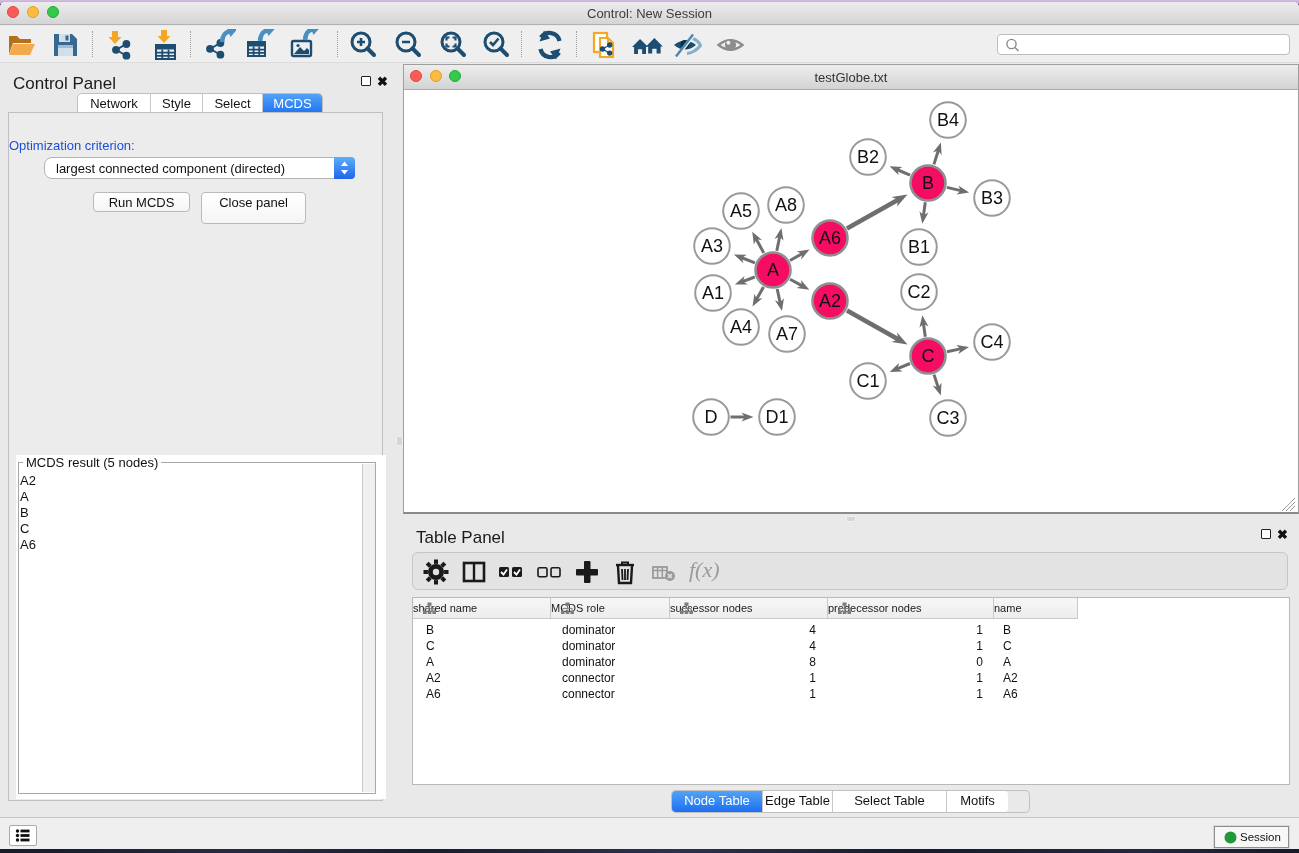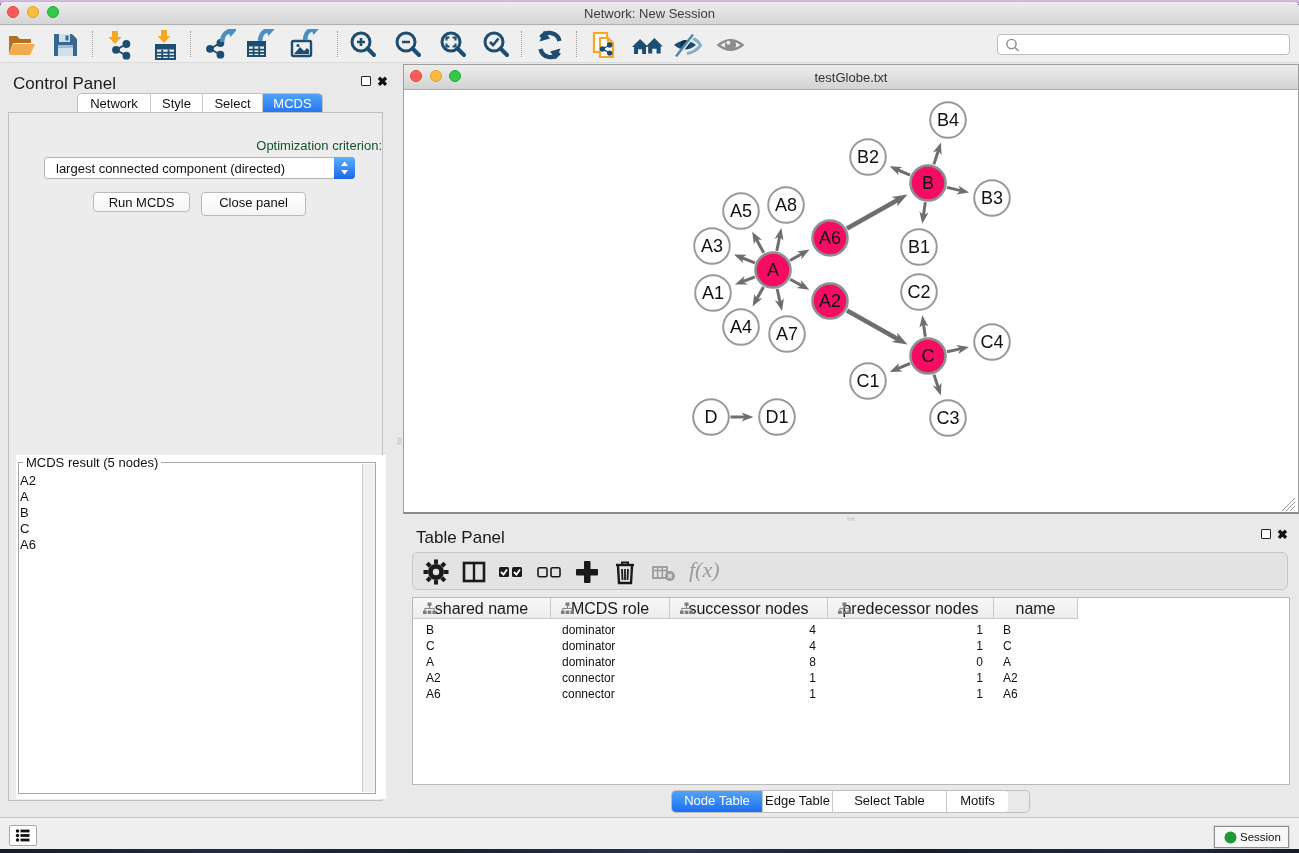--- a/index.html
+++ b/index.html
@@ -15,47 +15,47 @@
 .panel-title{font-size:17px;color:#1a1a1a}
 .wbtn-sq{width:10px;height:10px;border:1.5px solid #222;border-radius:1px;background:#fff}
 .xmark{font-size:13px;font-weight:bold;color:#111;line-height:10px}
 .tabseg{height:21px;display:flex;font-size:13px;border-radius:4px;box-shadow:0 0 0 1px #c0c0c0}
 .tabseg div{background:#fff;color:#111;text-align:center;line-height:20px;border-right:1px solid #c8c8c8}
 .tabseg div:first-child{border-radius:4px 0 0 4px}
 .tabseg div:last-child{border-radius:0 4px 4px 0;border-right:none}
 .tabseg div.sel{background:linear-gradient(#51a3f7,#1d6ff2);color:#fff}
 #cp-inner{left:8px;top:49px;width:375px;height:689px;background:#ececec;border:1px solid #c0c0c0}
 .btn{background:linear-gradient(#ffffff,#f5f5f5);border:1px solid #b9b9b9;border-radius:4px;font-size:13px;color:#111;text-align:center}
-#dropdown{left:35px;top:44px;width:311px;height:22px;background:#fff;border:1px solid #b3b3b3;border-radius:3px;font-size:13px;color:#111}
+#dropdown{left:35px;top:44px;width:311px;height:22px;background:#fff;border:1px solid #b3b3b3;border-radius:8px;font-size:13px;color:#111}
 #dd-btn{right:-1px;top:-1px;width:21px;height:22px;border-radius:0 4px 4px 0;background:linear-gradient(#5cb0fc,#1d66e8)}
 #mcds-box{left:7px;top:342px;width:370px;height:344px;background:#fff}
 #mcds-border{left:2px;top:7px;width:358px;height:332px;border:1px solid #a8a8a8}
 #mcds-label{left:7px;top:0px;background:#fff;padding:0 3px;font-size:13px;color:#111}
 #mcds-list{left:4px;top:18px;font-size:13px;color:#111;line-height:16px}
 #mcds-scroll{left:346px;top:9px;width:13px;height:328px;background:#f0f0f0;border-left:1px solid #c9c9c9}
 #netwin{left:403px;top:62px;width:896px;height:450px;background:#fff;border:1px solid #9e9e9e;border-bottom:2px solid #8a8a8a}
 #nettitle{left:0;top:0;width:100%;height:25px;background:linear-gradient(#ededed,#d3d3d3);border-bottom:1px solid #ababab}
 #nettitle .t{width:100%;text-align:center;font-size:13px;color:#333;top:5px}
 #tablepanel{left:403px;top:520px;width:896px;height:297px}
 #tp-toolbar{left:9px;top:30px;width:876px;height:38px;background:#e3e3e3;border:1px solid #c6c6c6;border-radius:6px}
 #tp-table{left:9px;top:75px;width:878px;height:188px;background:#fff;border:1px solid #b9b9b9}
 #tp-header{left:0;top:0;width:665px;height:21px;background:linear-gradient(#f7f7f7,#ededed);border-bottom:1px solid #c9c9c9;border-right:1px solid #c9c9c9}
-.hcell{top:0;height:21px;border-right:1px solid #c9c9c9;font-size:16px;color:#1a1a1a;text-align:center;line-height:21px}
+.hcell{top:0;height:21px;border-right:1px solid #c9c9c9;font-size:11px;color:#1a1a1a;text-align:left;line-height:21px}
 .trow{font-size:12px;color:#111;height:16px;line-height:16px}
 #statusbar{left:0;top:815px;width:1299px;height:32px;background:#efefef;border-top:1px solid #c5c5c5}
 #membtn{left:1214px;top:8px;width:75px;height:22px;background:#f7f7f7;border:1px solid #8e8e8e;box-shadow:0 0 0 1px #d9d9d9;font-size:11.5px;color:#111}
 svg text{font-family:"Liberation Sans",sans-serif}
 </style></head><body>
 <div class="abs" id="desktop-top"></div>
 <div class="abs" id="app">
 <div class="abs" id="titlebar">
   <div class="abs tl" style="left:7px;background:#fc5b57;border:1px solid #e2463f"></div>
   <div class="abs tl" style="left:27px;background:#fdbc40;border:1px solid #dfa023"></div>
   <div class="abs tl" style="left:47px;background:#35c84b;border:1px solid #1eac31"></div>
-  <div class="abs t">Network: New Session</div>
+  <div class="abs t">Control: New Session</div>
 </div>
 <div class="abs" id="toolbar">
   <div class="abs sep" style="left:92px"></div>
   <div class="abs sep" style="left:190px"></div>
   <div class="abs sep" style="left:337px"></div>
   <div class="abs sep" style="left:521px"></div>
   <div class="abs sep" style="left:576px"></div>
   <div class="abs" id="searchbox">
         <svg width="18" height="17" style="position:absolute;left:6px;top:2px" viewBox="0 0 18 17">
           <circle cx="7.5" cy="7" r="4.6" fill="none" stroke="#8a8a8a" stroke-width="1.4"></circle>
@@ -181,30 +181,30 @@
   <div class="abs panel-title" style="left:13px;top:11px">Control Panel</div>
   <div class="abs wbtn-sq" style="left:361px;top:13px"></div>
   <div class="abs xmark" style="left:377px;top:14px">✖</div>
   <div class="abs tabseg" style="left:78px;top:31px;width:244px">
     <div style="width:73px">Network</div>
     <div style="width:52px">Style</div>
     <div style="width:60px">Select</div>
     <div class="sel" style="width:59px">MCDS</div>
   </div>
   <div class="abs" id="cp-inner">
-    <div class="abs" style="left:0;top:25px;width:100%;text-align:right;font-size:13px;color:#14532d">Optimization criterion:</div>
+    <div class="abs" style="left:0;top:25px;width:100%;text-align:left;font-size:13px;color:#1d4ed8">Optimization criterion:</div>
     <div class="abs" id="dropdown">
           <span class="abs" style="left:11px;top:3px">largest connected component (directed)</span>
       <div class="abs" id="dd-btn"><svg width="21" height="22" viewBox="0 0 21 22">
               <path d="M10.5 4.5 L14 9 L7 9 Z" fill="#fff"></path>
               <path d="M10.5 17.5 L14 13 L7 13 Z" fill="#fff"></path>
             </svg></div>
     </div>
     <div class="abs btn" style="left:84px;top:79px;width:97px;height:20px;line-height:19px">Run MCDS</div>
-    <div class="abs btn" style="left:192px;top:79px;width:105px;height:24px;line-height:19px">Close panel</div>
+    <div class="abs btn" style="left:192px;top:79px;width:105px;height:32px;line-height:19px">Close panel</div>
     <div class="abs" id="mcds-box">
       <div class="abs" id="mcds-border"></div>
       <div class="abs" id="mcds-label">MCDS result (5 nodes)</div>
       <div class="abs" id="mcds-list">A2<br>A<br>B<br>C<br>A6</div>
       <div class="abs" id="mcds-scroll"></div>
     </div>
   </div>
 </div>
 <div class="abs" style="left:396px;top:434px;width:7px;height:10px;background:#d6d6d6;border:1px solid #efefef;border-radius:2px"></div>
 <div class="abs" style="left:846px;top:514px;width:10px;height:6px;background:#d6d6d6;border:1px solid #efefef;border-radius:2px"></div>

